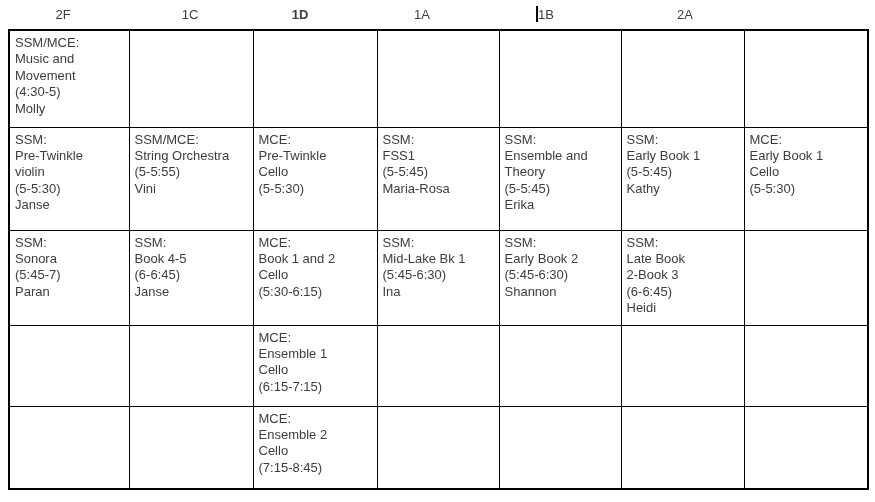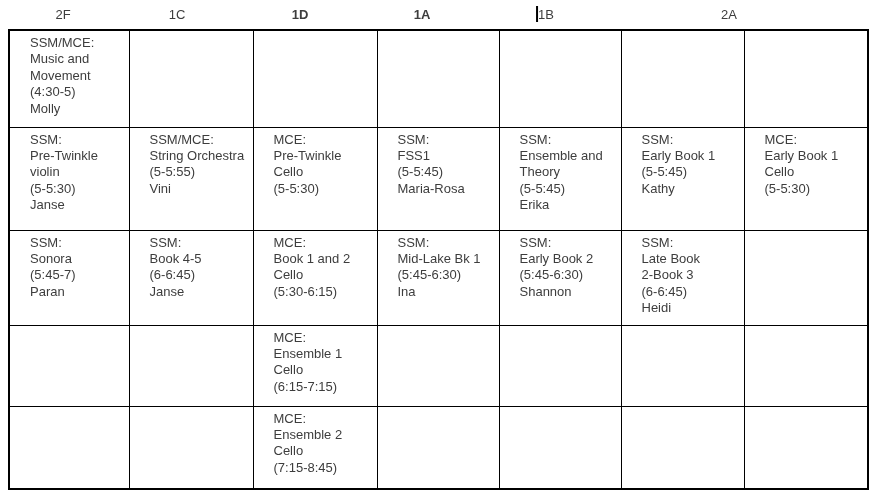--- a/index.html
+++ b/index.html
@@ -21,25 +21,25 @@
   .headers { position: absolute; top: 0; left: 0; width: 875px; height: 28px; }
   .hdr {
     position: absolute;
     top: 6px;
     font-size: 13px;
     line-height: 17px;
     white-space: nowrap;
     transform: translateX(-50%);
   }
   .h0 { left: 63px; }
-  .h1 { left: 177px; }
+  .h1 { left: 190px; }
   .h2 { left: 300px; font-weight: bold; }
-  .h3 { left: 422px; font-weight: bold; }
+  .h3 { left: 422px; }
   .h4 { left: 545px; }
-  .h5 { left: 685px; margin-left: 44px; }
+  .h5 { left: 685px; }
   .caret {
     display: inline-block;
     width: 2px;
     height: 16px;
     background: #000000;
     vertical-align: -3px;
     margin-right: 0px;
   }
   
   table.grid {
@@ -47,21 +47,21 @@
     left: 8px;
     top: 29px;
     width: 861px;
     border-collapse: collapse;
     table-layout: fixed;
     border: 2px solid #000000;
   }
   table.grid td {
     border: 1px solid #000000;
     vertical-align: top;
-    padding: 4px 4px 0 20px;
+    padding: 4px 4px 0 5px;
     font-size: 13px;
     line-height: 16.4px;
     white-space: pre-line;
     overflow: hidden;
   }
   tr.r0 { height: 97px; }
   tr.r1 { height: 103px; }
   tr.r2 { height: 95px; }
   tr.r3 { height: 81px; }
   tr.r4 { height: 83px; }

